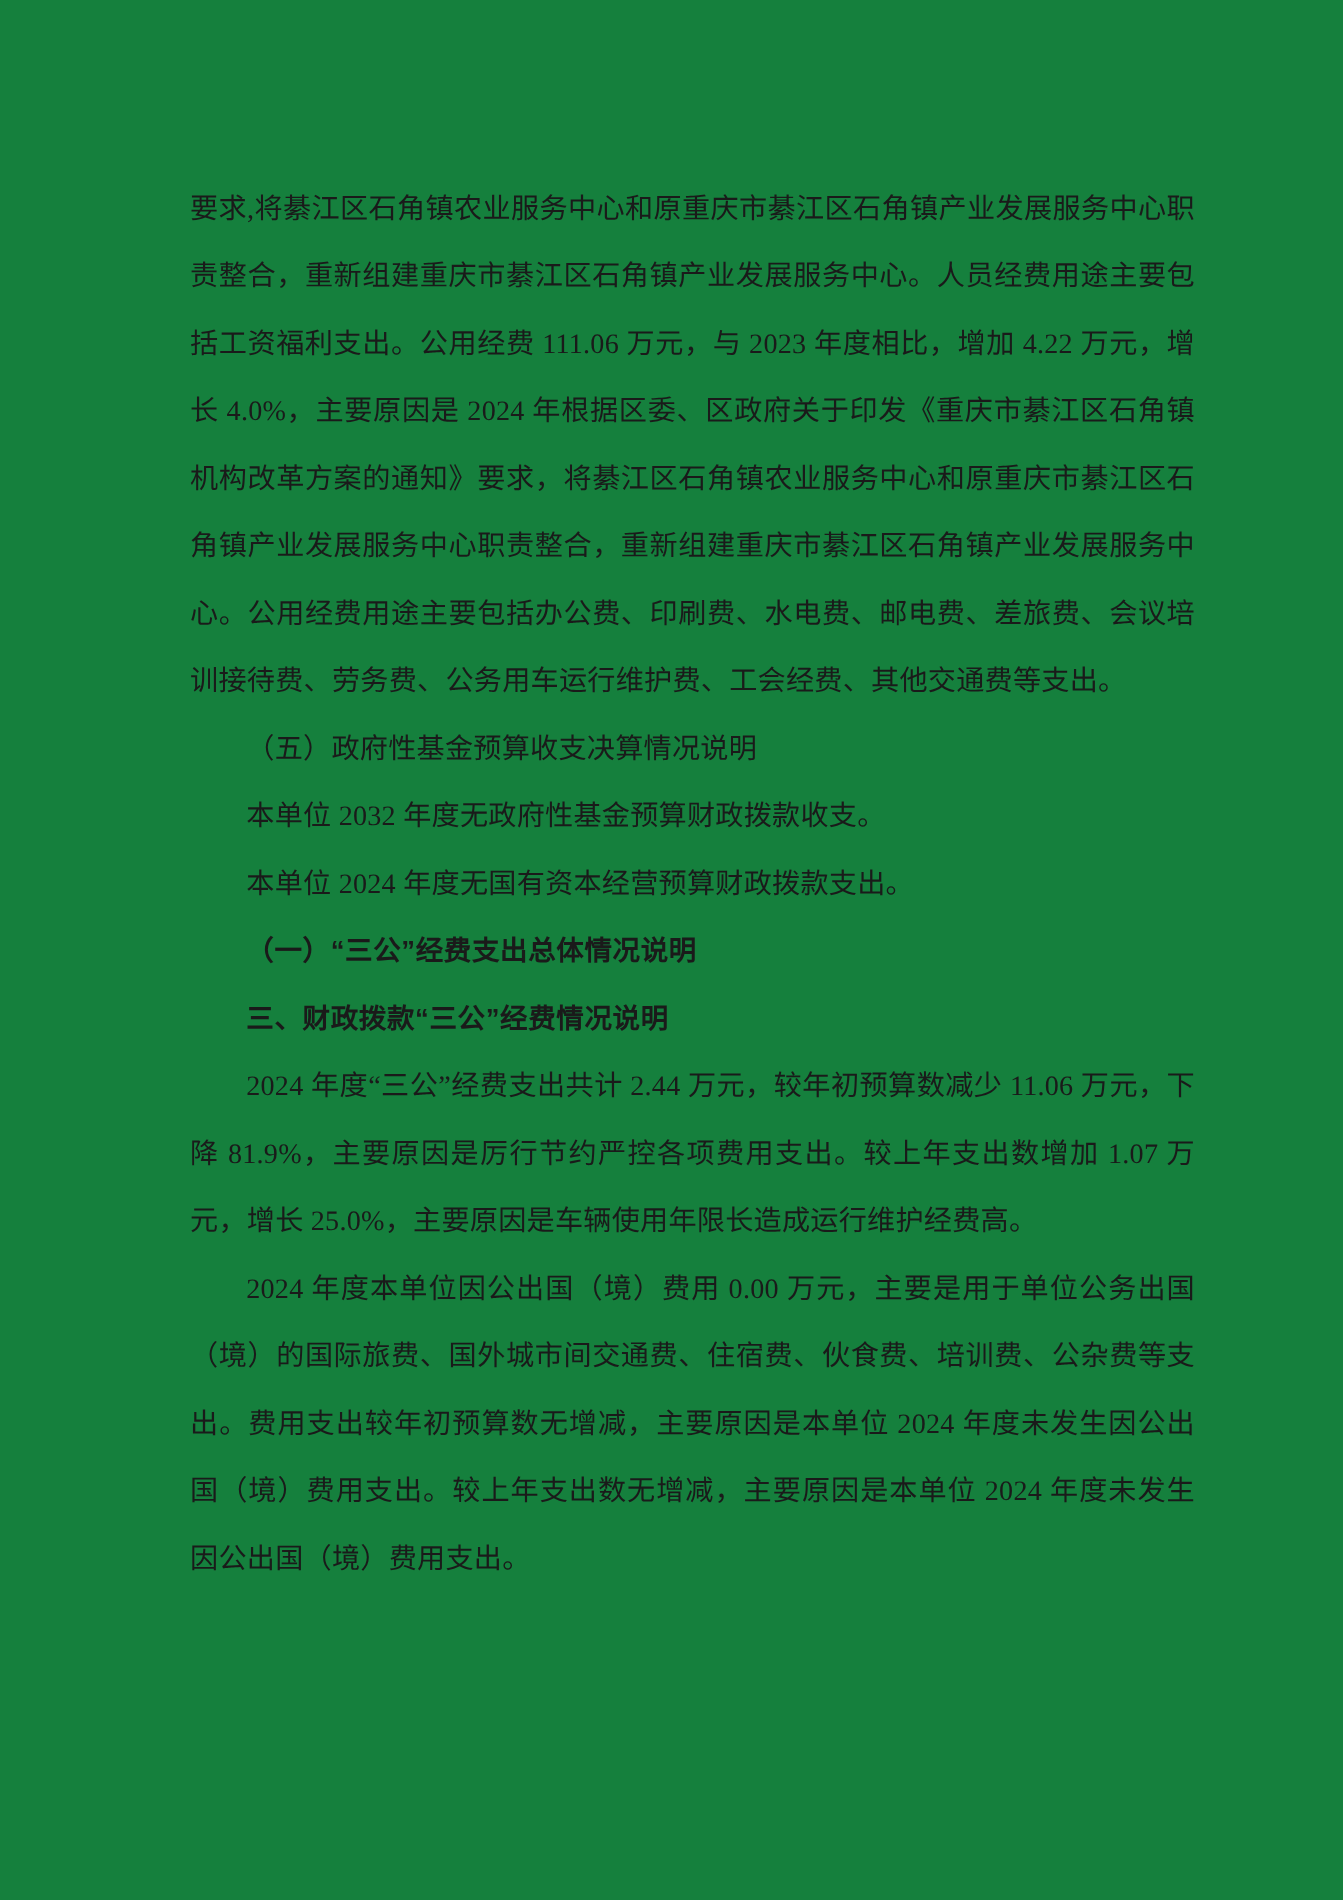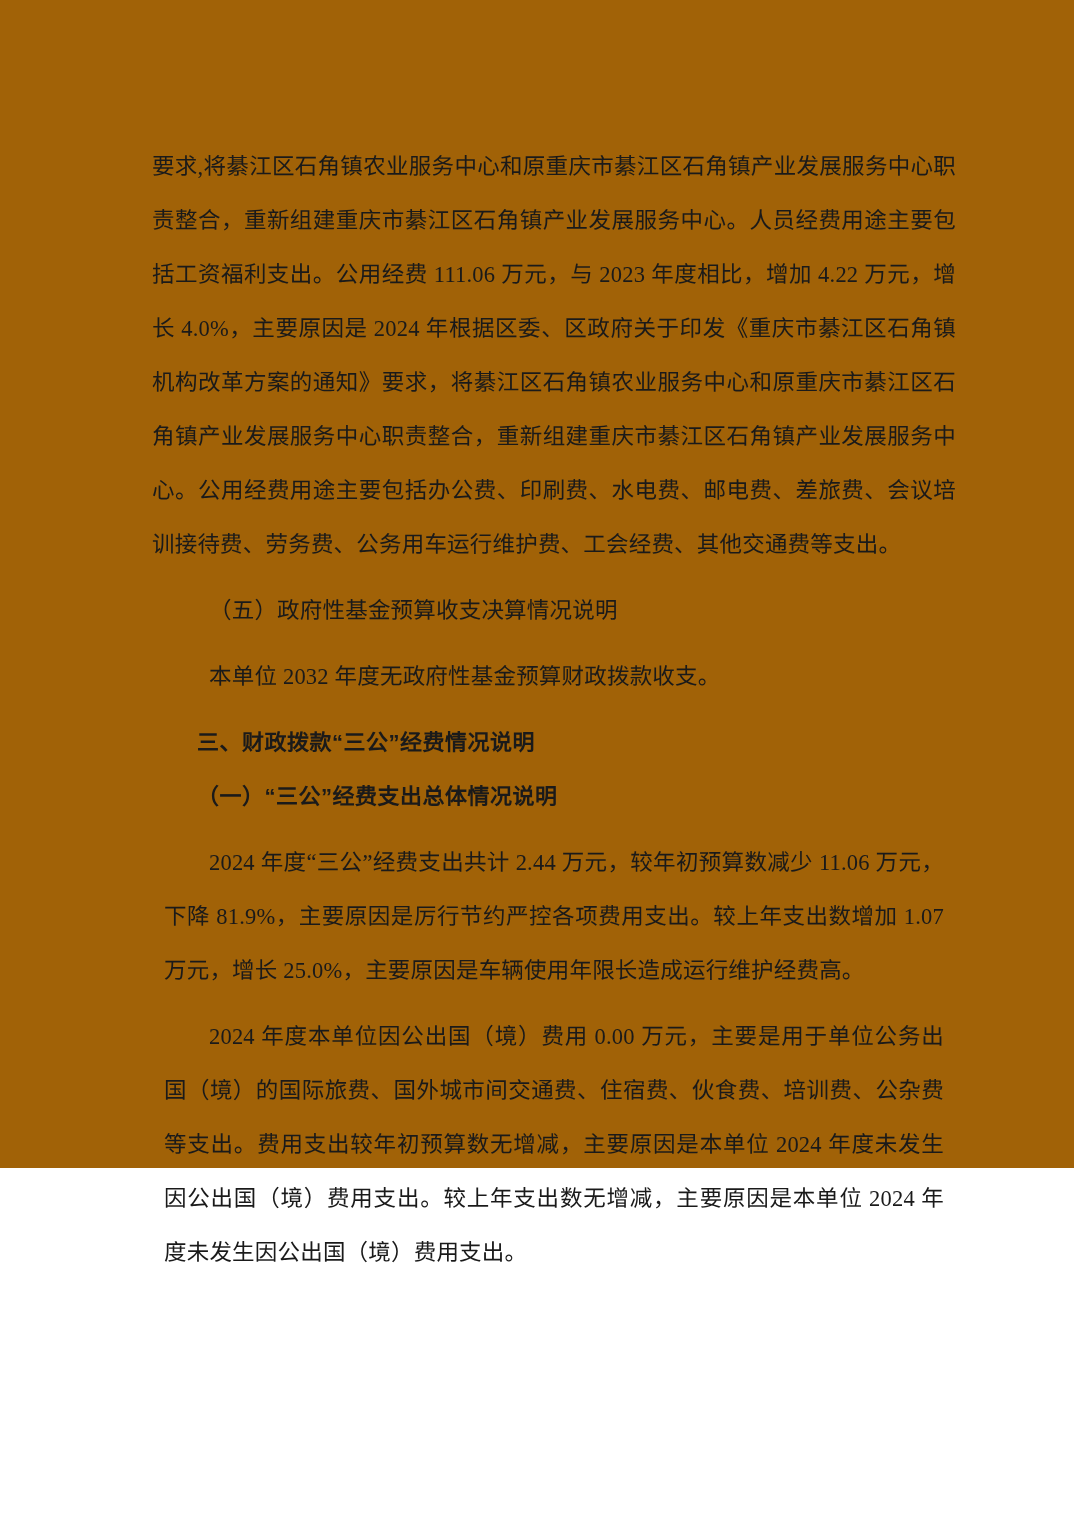--- a/index.html
+++ b/index.html
@@ -10,38 +10,38 @@
   body {
     width: 1074px;
     height: 1520px;
     font-family: "Liberation Serif", "DejaVu Serif", serif;
     color: #1a1a1a;
     -webkit-font-smoothing: antialiased;
   }
   .page {
     position: relative;
     width: 1074px;
-    height: 1168px;
+    height: 1520px;
     box-sizing: border-box;
     padding: 140px 118px 60px 152px;
-    background: #a16207;
+    background: #15803d;
   }
   .doc-body {
     font-size: 22.5px;
     line-height: 54px;
     text-align: justify;
     text-justify: inter-ideograph;
     letter-spacing: 0.2px;
   }
   p.para {
     margin: 0;
     text-indent: 0;
   }
   p.indent {
-    margin: 12px;
+    margin: 0;
     text-indent: 45px;
   }
   p.heading {
     margin: 0;
     text-indent: 45px;
     font-weight: bold;
   }
   
   .heading {
     font-family: "Liberation Sans", "DejaVu Sans", sans-serif;
@@ -55,24 +55,25 @@
 <div class="page">
   <div class="doc-body">
 
     <p class="para">要求,将綦江区石角镇农业服务中心和原重庆市綦江区石角镇产业发展服务中心职责整合，重新组建重庆市綦江区石角镇产业发展服务中心。人员经费用途主要包括工资福利支出。公用经费 111.06 万元，与 2023 年度相比，增加 4.22 万元，增长 4.0%，主要原因是 2024 年根据区委、区政府关于印发《重庆市綦江区石角镇机构改革方案的通知》要求，将綦江区石角镇农业服务中心和原重庆市綦江区石角镇产业发展服务中心职责整合，重新组建重庆市綦江区石角镇产业发展服务中心。公用经费用途主要包括办公费、印刷费、水电费、邮电费、差旅费、会议培训接待费、劳务费、公务用车运行维护费、工会经费、其他交通费等支出。</p>
 
     <p class="indent">（五）政府性基金预算收支决算情况说明</p>
 
     <p class="indent">本单位 2032 年度无政府性基金预算财政拨款收支。</p>
 
 
+    <p class="indent">本单位 2024 年度无国有资本经营预算财政拨款支出。</p>
+
+    <p class="heading">（一）“三公”经费支出总体情况说明</p>
 
     <p class="heading">三、财政拨款“三公”经费情况说明</p>
-
-    <p class="heading">（一）“三公”经费支出总体情况说明</p>
 
     <p class="indent">2024 年度“三公”经费支出共计 2.44 万元，较年初预算数减少 11.06 万元，下降 81.9%，主要原因是厉行节约严控各项费用支出。较上年支出数增加 1.07 万元，增长 25.0%，主要原因是车辆使用年限长造成运行维护经费高。</p>
 
 
     <p class="indent">2024 年度本单位因公出国（境）费用 0.00 万元，主要是用于单位公务出国（境）的国际旅费、国外城市间交通费、住宿费、伙食费、培训费、公杂费等支出。费用支出较年初预算数无增减，主要原因是本单位 2024 年度未发生因公出国（境）费用支出。较上年支出数无增减，主要原因是本单位 2024 年度未发生因公出国（境）费用支出。</p>
 
   </div>
 </div>
 
 </body></html>

